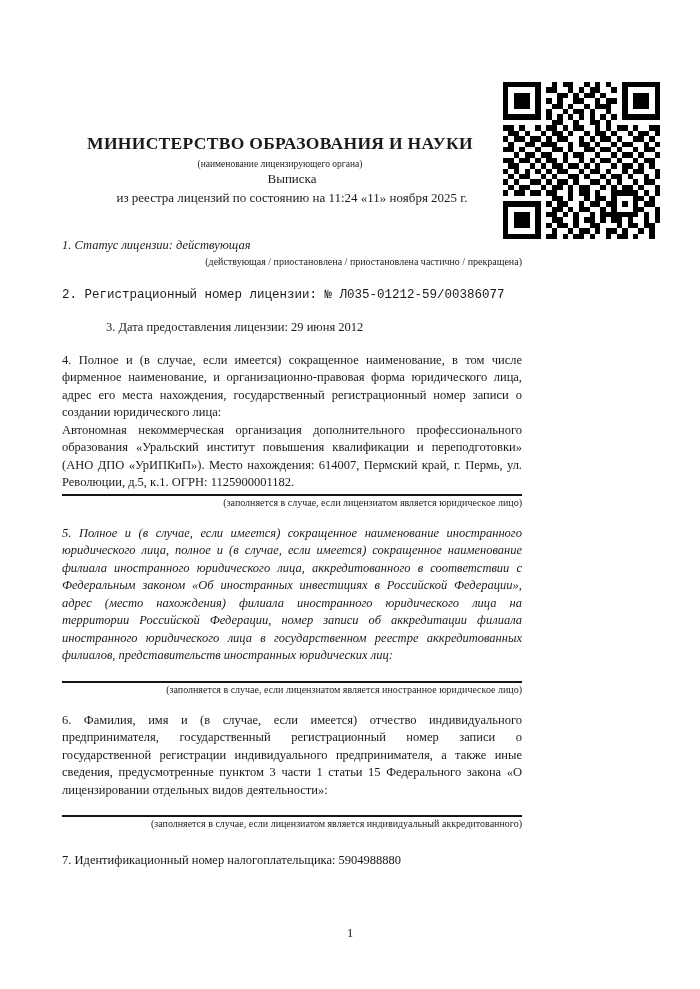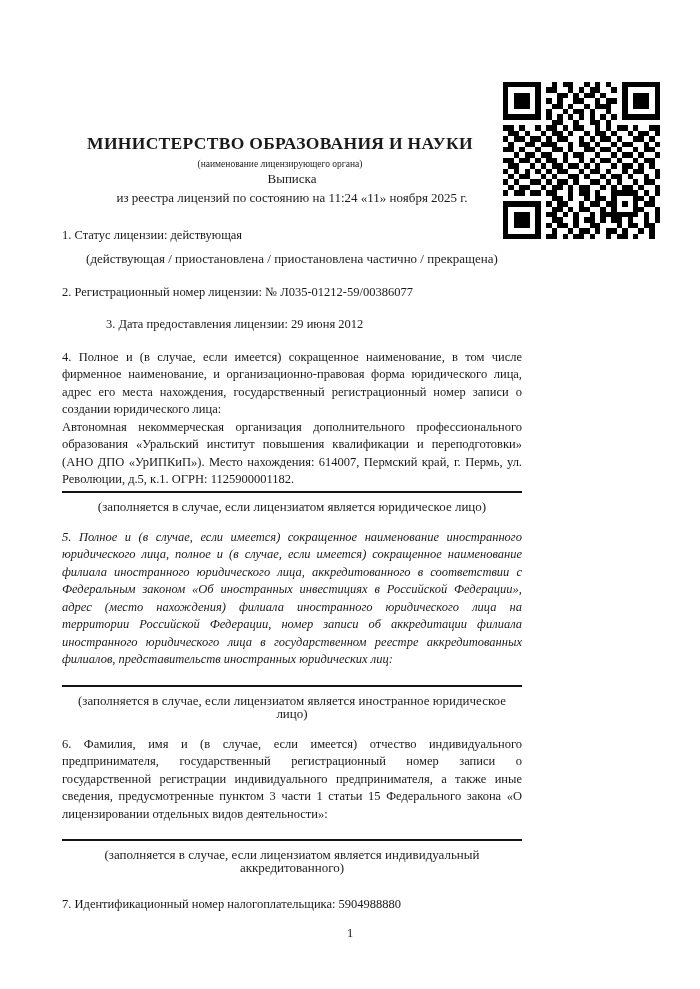--- a/index.html
+++ b/index.html
@@ -41,29 +41,29 @@
   }
   .qr-wrap svg { display: block; width: 157px; height: 157px; shape-rendering: crispEdges; }
   
   .doc-title {
     text-align: center;
     font-size: 13px;
     line-height: 19px;
   }
   
   .body-text { font-size: 12.5px; line-height: 17.5px; }
-  .item-1 { margin-top: 20px; }
+  .item-1 { margin-top: 30px; font-style: italic; }
   .item-caption {
-    text-align: center;
-    font-size: 13px;
+    text-align: right;
+    font-size: 10px;
     line-height: 13px;
-    margin-top: 7px;
+    margin-top: 0;
     color: #222;
   }
-  .item-2 { margin-top: 19px; }
+  .item-2 { margin-top: 19px; font-family: Liberation Mono, monospace; }
   .item-3 { margin-top: 15px; margin-left: 44px; }
   .para { margin-top: 15px; text-align: justify; }
   .para-5 { margin-top: 16px; font-style: italic; }
   .para-6 { margin-top: 16px; }
   .value-spacer { height: 14px; }
   .fill-rule {
     border-top: 2px solid #141414;
     margin-top: 2px;
   }
   .item-7 { margin-top: 22px; }

